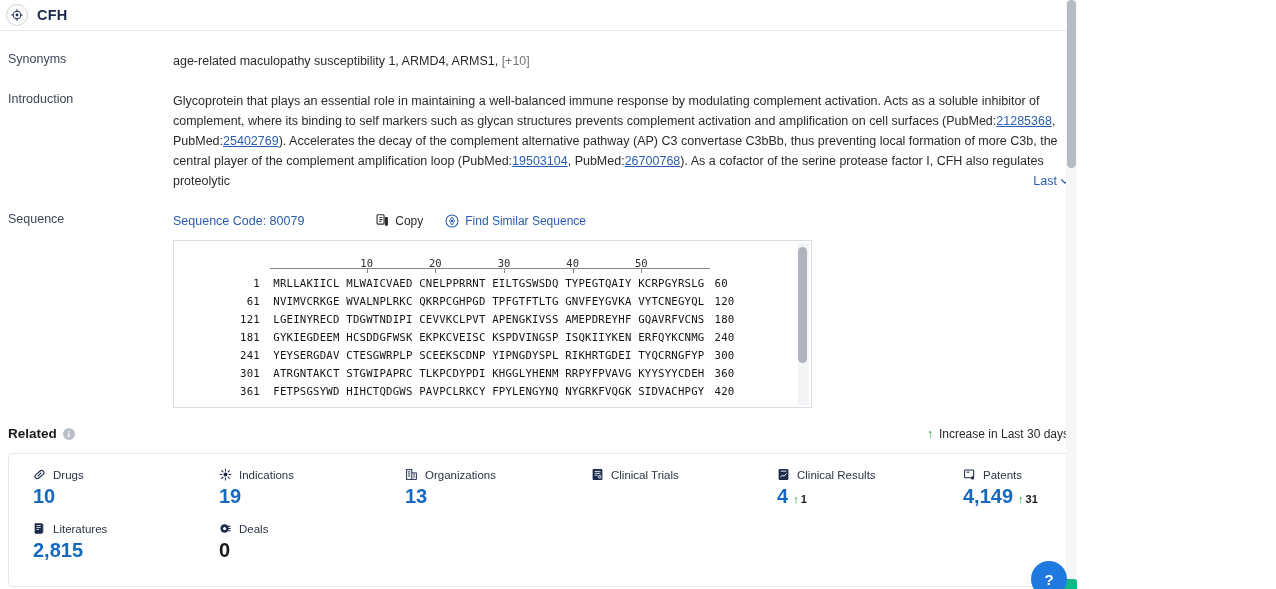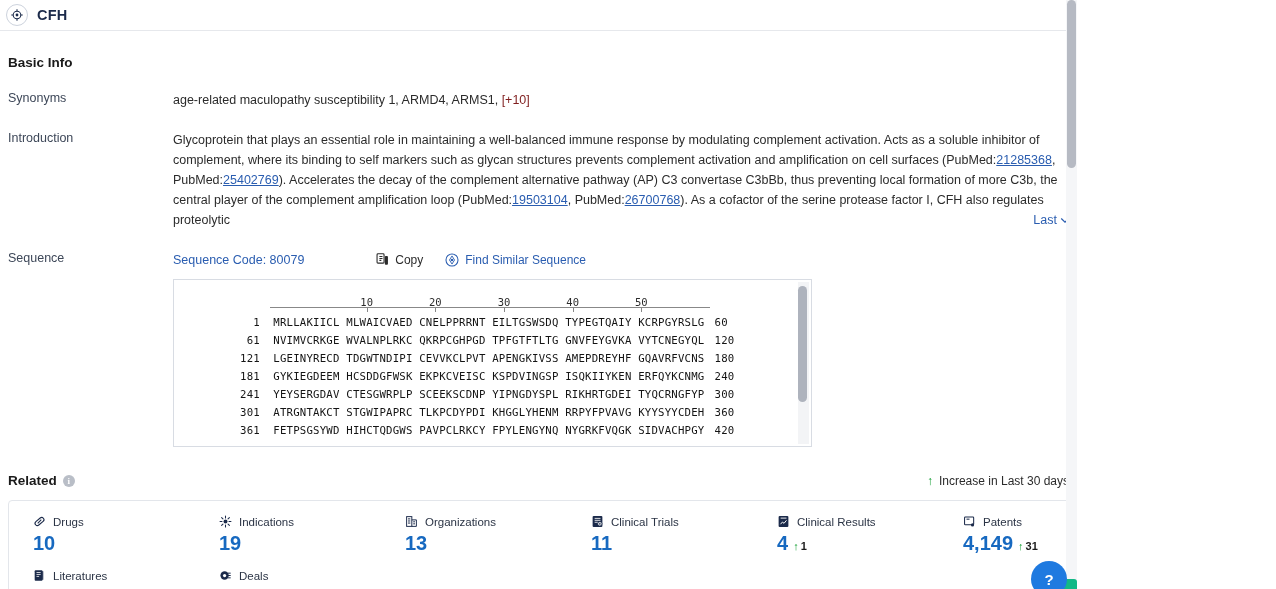--- a/index.html
+++ b/index.html
@@ -47,21 +47,21 @@
   }
 
   
   .content { padding: 0 8px 0 8px; }
   .section-title { font-size: 13.5px; font-weight: bold; color: #1a1a1a; margin: 24px 0 0 0; }
 
   .row { display: flex; margin-top: 20px; gap: 12px; }
   .row-label { width: 153px; flex: 0 0 153px; font-size: 12.5px; color: #3d4758; padding-top: 1px; }
   .row-value { flex: 1; font-size: 12.5px; color: #2b2b2b; line-height: 20px; }
 
-  .link { color: #7f1d1d; text-decoration: none; cursor: pointer; }
+  .link { color: #737373; text-decoration: none; cursor: pointer; }
   .link-u { color: #2a5db0; text-decoration: underline; cursor: pointer; }
 
   .intro-wrap { position: relative; max-width: 1108px; }
   .more-link {
     position: absolute; right: -2px; bottom: 0;
     background: #fff; padding-left: 8px;
     font-size: 12.5px; color: #2a5db0; cursor: pointer;
     display: flex; align-items: center; gap: 2px;
   }
 
@@ -102,21 +102,21 @@
   .sb-track {
     position: absolute; right: 2px; top: 2px; bottom: 2px; width: 11px;
     background: #f3f4f6;
   }
   .sb-thumb {
     position: absolute; right: 2px; top: 4px; width: 9px; height: 116px;
     background: #aeb3bd; border-radius: 5px;
   }
 
   
-  .related-head { display: flex; align-items: center; margin-top: 26px; }
+  .related-head { display: flex; align-items: center; margin-top: 18px; }
   .related-title { font-size: 13.5px; font-weight: bold; }
   .info-dot {
     width: 12px; height: 12px; border-radius: 50%; background: #b9bec7;
     color: #fff; font-size: 9px; font-weight: bold; line-height: 12px;
     text-align: center; margin-left: 6px; font-family: "Liberation Serif", serif;
     cursor: pointer;
   }
   .increase-note {
     margin-left: auto; font-size: 12px; color: #2b2b2b;
     display: flex; align-items: center; gap: 6px; padding-right: 0;
@@ -172,21 +172,20 @@
             <circle cx="12" cy="12" r="2.4" fill="#1b2a4a" stroke="none"></circle>
           <path d="M12 2.2v3.2M12 18.6v3.2M2.2 12h3.2M18.6 12h3.2"></path>
         </svg>
       </span>
       <span class="brand-title">CFH</span>
     </div>
   </div>
 
   <div class="content">
 
-    <div class="section-title">Basic Info</div>
 
     <div class="row">
       <div class="row-label">Synonyms</div>
       <div class="row-value">
         <span>age-related maculopathy susceptibility 1,  ARMD4,  ARMS1,</span>
         <span class="link">[+10]</span>
       </div>
     </div>
 
     <div class="row">
@@ -322,23 +321,20 @@
               <span>
                 <svg width="13" height="13" viewBox="0 0 20 20">
                   <rect x="2.5" y="1.6" width="15" height="16.8" rx="1.6" fill="#1b2a4a"></rect>
                   <path d="M5.6 5.2h9M5.6 8.2h9M5.6 11.2h5" stroke="#fff" stroke-width="1.3"></path>
                   <circle cx="13.6" cy="13.6" r="3.3" fill="#fff" stroke="#1b2a4a" stroke-width="1.1"></circle>
                   <path d="M12.1 13.6h3M13.6 12.1v3" stroke="#1b2a4a" stroke-width="1.1"></path>
                 </svg>
               </span>
               <span class="rel-label">Clinical Trials</span>
             </div>
-            <div class="rel-val">
-              <span>11</span>
-            </div>
           </div>
           <div class="rel-item">
             <div class="rel-top">
               <span>
                 <svg width="13" height="13" viewBox="0 0 20 20">
                   <rect x="2.5" y="1.6" width="15" height="16.8" rx="1.6" fill="#1b2a4a"></rect>
                   <path d="M5.6 4.8h9" stroke="#fff" stroke-width="1.4"></path>
                   <path d="M5.4 14.2 L8.4 10.8 L10.8 12.8 L14.6 8.2" stroke="#fff" stroke-width="1.5" fill="none"></path>
                 </svg>
               </span>

